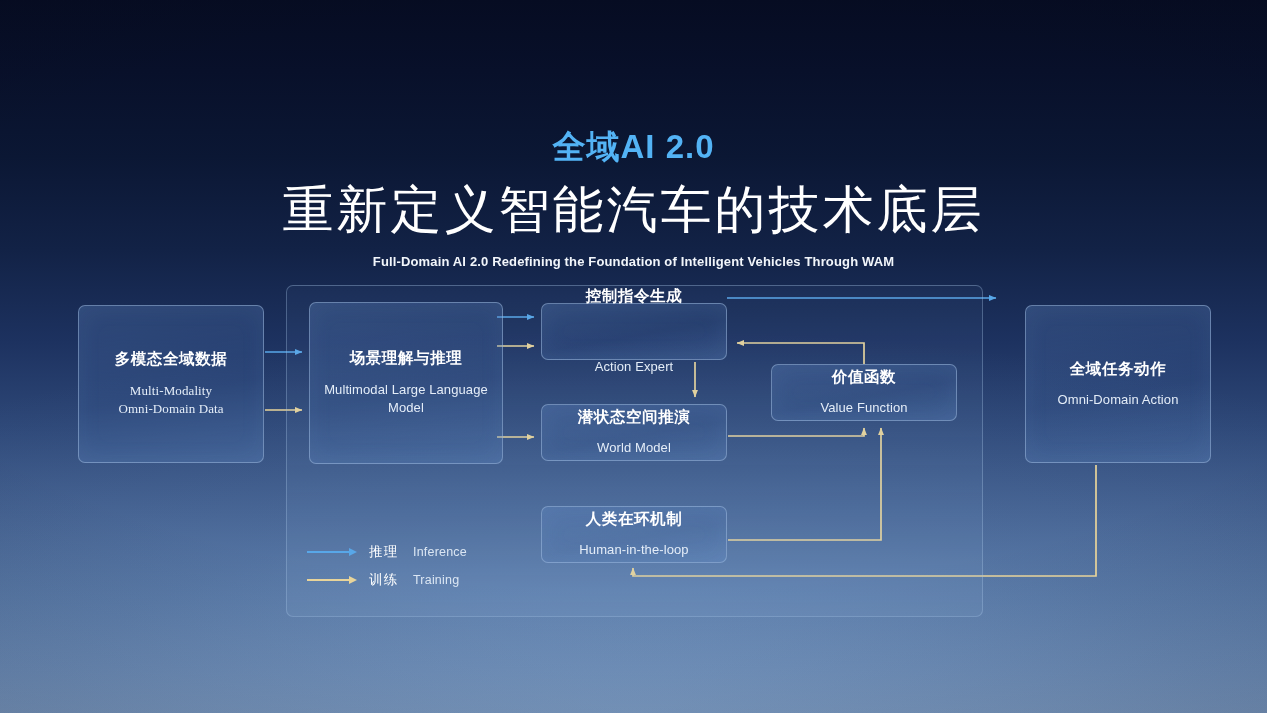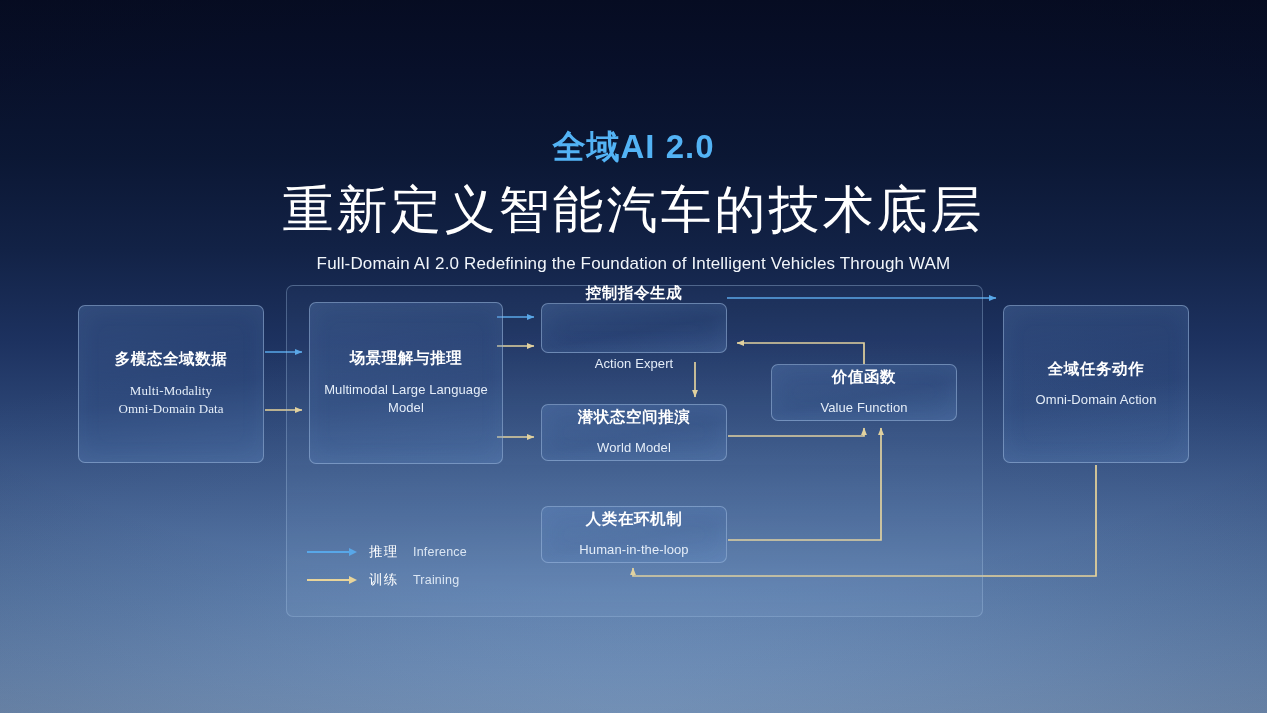--- a/index.html
+++ b/index.html
@@ -60,22 +60,22 @@
   .main-title {
     margin-top: 14px;
     font-size: 51px;
     font-weight: 400;
     color: #ffffff;
     letter-spacing: 3px;
     line-height: 1.18;
   }
   .sub-title {
     margin-top: 14px;
-    font-size: 17px;
-    font-weight: 400;
+    font-size: 13px;
+    font-weight: 700;
     color: #f2f6fb;
     letter-spacing: 0.15px;
   }
 
   
   .stage {
     position: absolute;
     left: 0;
     top: 0;
     width: 1267px;
@@ -130,25 +130,25 @@
     margin-top: 12px;
     color: #e4edf8;
     font-weight: 400;
     font-size: 13px;
     line-height: 1.42;
     letter-spacing: 0.1px;
   }
 
   #node-data     { left: 78px;  top: 305px; width: 186px; height: 158px; font-family: Liberation Serif, serif; }
   #node-mllm     { left: 309px; top: 302px; width: 194px; height: 162px; }
-  #node-action   { left: 541px; top: 303px; width: 186px; height: 50px; gap: 40px;  }
+  #node-action   { left: 541px; top: 303px; width: 186px; height: 57px; gap: 40px;  }
   #node-world    { left: 541px; top: 404px; width: 186px; height: 57px;  }
   #node-value    { left: 771px; top: 364px; width: 186px; height: 57px;  }
   #node-human    { left: 541px; top: 506px; width: 186px; height: 57px;  }
-  #node-omni     { left: 1003px;top: 305px; width: 186px; height: 158px; }
+  #node-omni     { left: 1025px;top: 305px; width: 186px; height: 158px; }
 
   #node-data .cn, #node-mllm .cn, #node-omni .cn { font-size: 15.5px; }
 
   
   .legend {
     position: absolute;
     left: 307px;
     top: 538px;
     z-index: 6;
   }

